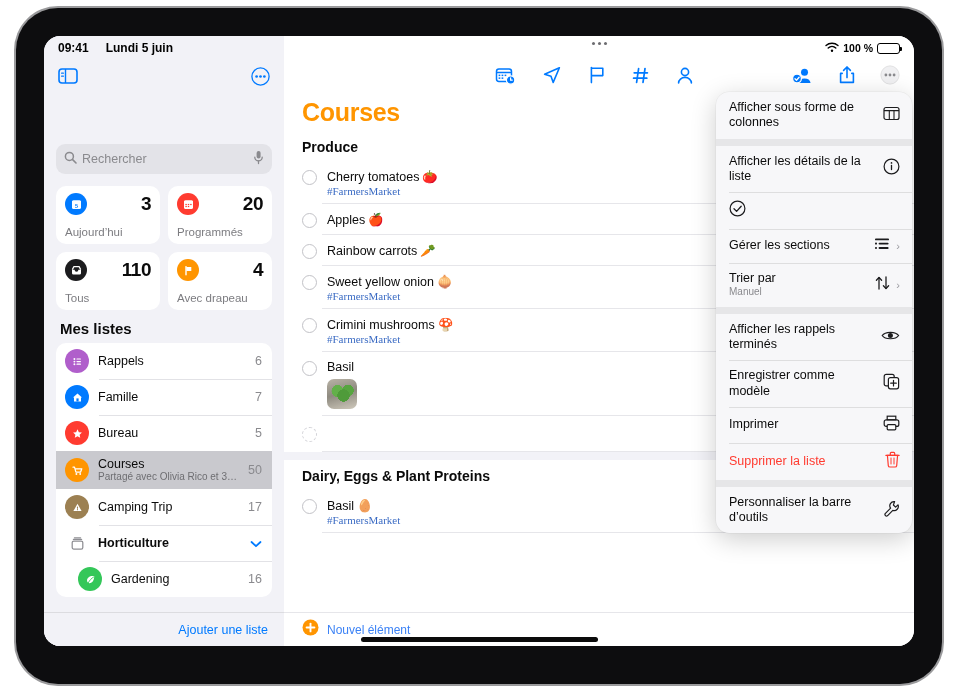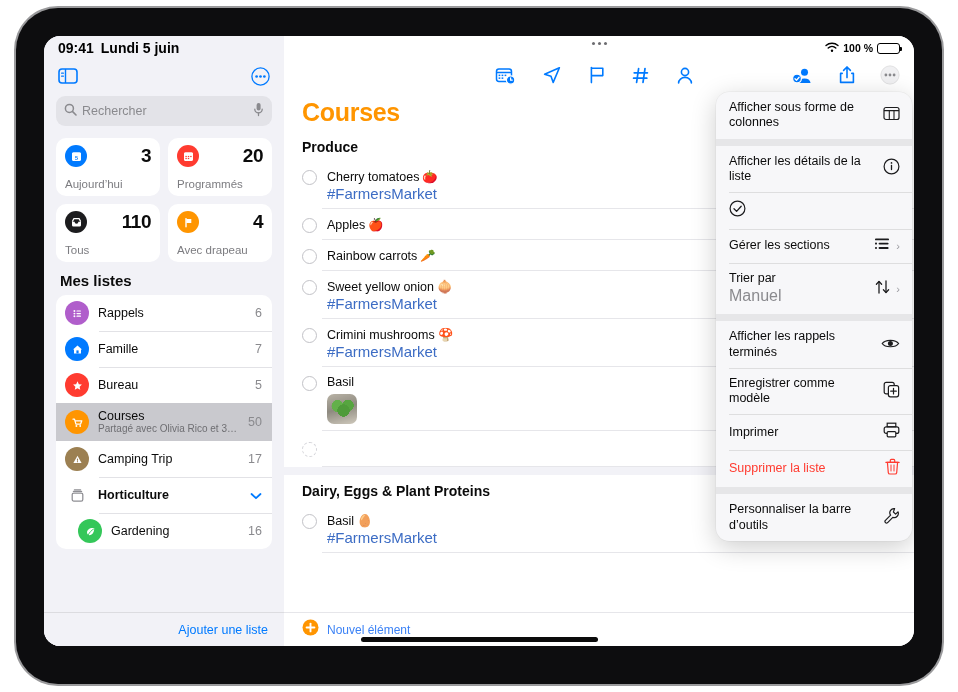--- a/index.html
+++ b/index.html
@@ -48,33 +48,33 @@
     width: 240px; height: 100%;
     background: #f2f2f7;
     display: flex; flex-direction: column;
     position: relative;
     flex: 0 0 240px;
   }
   #status-bar {
     height: 22px;
     display: flex; align-items: center;
     padding: 2px 0 0 14px;
-    font-size: 14px; font-weight: bold; color: #000;
-    gap: 7px;
+    font-size: 12px; font-weight: bold; color: #000;
+    gap: 17px;
   }
   #sidebar-toolbar {
     height: 36px;
     display: flex; align-items: center; justify-content: space-between;
     padding: 0 14px;
   }
   .sb-icon { cursor: pointer; line-height: 0; }
   #search-wrap { padding: 2px 12px 8px 12px; }
   #search-field {
     height: 30px; background: #e3e3e8; border-radius: 9px;
-    display: flex; align-items: center; padding: 0 8px; gap: 5px;
+    display: flex; align-items: center; padding: 0 8px; gap: 5px; margin-top: 48px;
   }
   #search-text { font-size: 12.5px; color: #8a8a8e; flex: 1; }
 
   #smart-grid {
     display: grid; grid-template-columns: 1fr 1fr;
     gap: 8px; padding: 4px 12px 8px 12px;
   }
   .smart-card {
     background: #fff; border-radius: 10px;
     height: 58px; padding: 7px 9px 6px 9px;
@@ -190,21 +190,21 @@
     content: ""; position: absolute; left: 38px; right: 0; bottom: 0;
     height: 1px; background: #e6e6ea;
   }
   .circle {
     width: 15px; height: 15px; border-radius: 50%;
     border: 1.4px solid #c2c2c7; flex: 0 0 15px; margin-top: 1px;
   }
   .circle.dashed { border-style: dashed; border-color: #d3d3d8; }
   .r-body { display: flex; flex-direction: column; gap: 1px; }
   .r-title { font-size: 12.5px; color: #0b0b0b; }
-  .r-tag { font-size: 15px; color: #3c6cc4; }
+  .r-tag { font-size: 11px; color: #3c6cc4; font-family: Liberation Serif, serif; }
   .r-photo {
     width: 30px; height: 30px; border-radius: 7px; margin-top: 4px;
     background:
       radial-gradient(circle at 55% 55%, #4f9b3a 0 26%, transparent 27%),
       radial-gradient(circle at 35% 40%, #63b04a 0 22%, transparent 23%),
       radial-gradient(circle at 70% 38%, #57a540 0 20%, transparent 21%),
       linear-gradient(165deg, #b9b3a6 0%, #8e8a80 48%, #cfc9bc 100%);
   }
   .section-gap { height: 8px; background: #f2f2f7; }
 
@@ -233,21 +233,21 @@
   }
   .menu-item + .menu-item::before {
     content: ""; position: absolute; left: 13px; right: 0; top: 0;
     height: 0.5px; background: #dededf;
   }
   .menu-sep { height: 7px; background: #e6e6e8; }
   .menu-sep + .menu-item::before { display: none; }
   .mi-text { display: flex; flex-direction: column; }
   .mi-label { font-size: 12.5px; color: #0b0b0b; line-height: 1.22; }
   .mi-label.destructive { color: #ff3b30; }
-  .mi-sub { font-size: 16px; color: #8a8a8e; line-height: 1.25; }
+  .mi-sub { font-size: 10px; color: #8a8a8e; line-height: 1.25; }
   .mi-right { display: flex; align-items: center; gap: 5px; }
   .mi-chevron { font-size: 11px; color: #9b9ba0; }
 </style>
 </head>
 <body>
 
 <div id="device-outer"></div>
 <div id="device-bezel"></div>
 
 <div id="screen">

